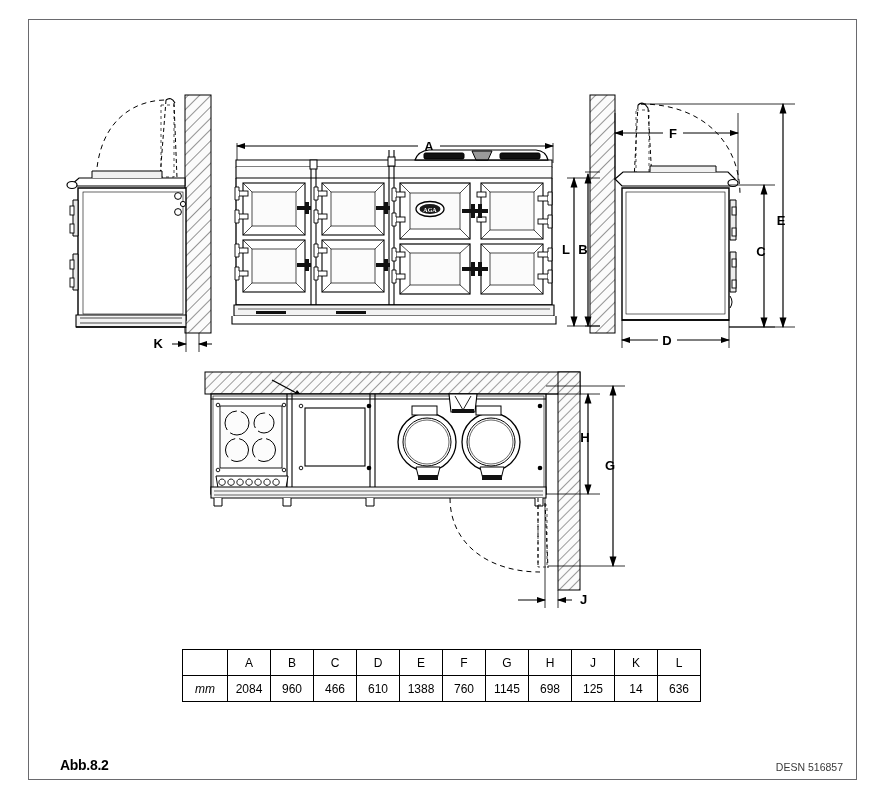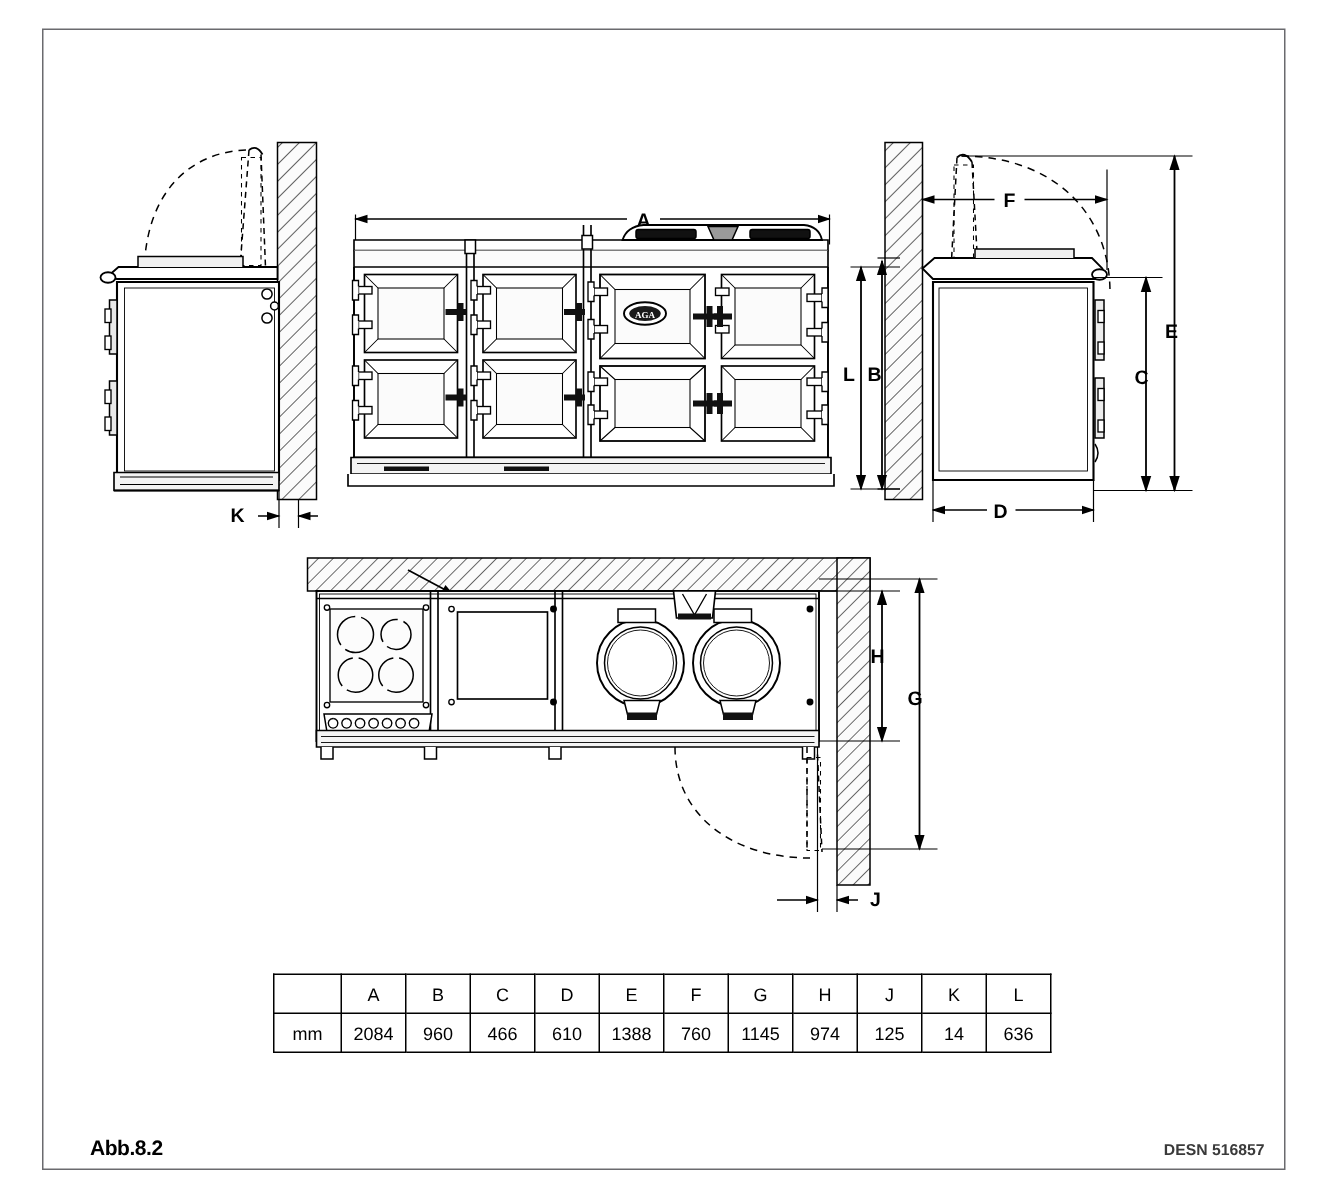--- a/index.html
+++ b/index.html
@@ -48,21 +48,20 @@
     letter-spacing: -0.3px;
     text-align: center;
   }
   .desn {
     position: absolute;
     right: 46px;
     top: 761px;
     font-size: 10.5px;
     color: #3a3a3a;
     letter-spacing: 0px;
-    font-weight: bold;
   }
   
   #dimtable {
     position: absolute;
     left: 182px;
     top: 649px;
     border-collapse: collapse;
     font-size: 12px;
     color: #000;
   }
@@ -70,20 +69,21 @@
     border: 1px solid #000;
     width: 42px;
     height: 25px;
     text-align: center;
     vertical-align: middle;
     font-weight: normal;
     padding: 0;
   }
   #dimtable td.unit, #dimtable th.corner {
     width: 44px;
+    font-style: italic;
   }
   #dimtable th {
     font-weight: normal;
   }
 </style>
 </head>
 <body>
 
 <div id="page">
   <div id="frame"></div>
@@ -462,21 +462,21 @@
     <tbody>
       <tr>
         <td class="unit">mm</td>
         <td>2084</td>
         <td>960</td>
         <td>466</td>
         <td>610</td>
         <td>1388</td>
         <td>760</td>
         <td>1145</td>
-        <td>974</td>
+        <td>698</td>
         <td>125</td>
         <td>14</td>
         <td>636</td>
       </tr>
     </tbody>
   </table>
 
   <div class="caption">Abb.8.2</div>
   <div class="desn">DESN 516857</div>
 </div>

